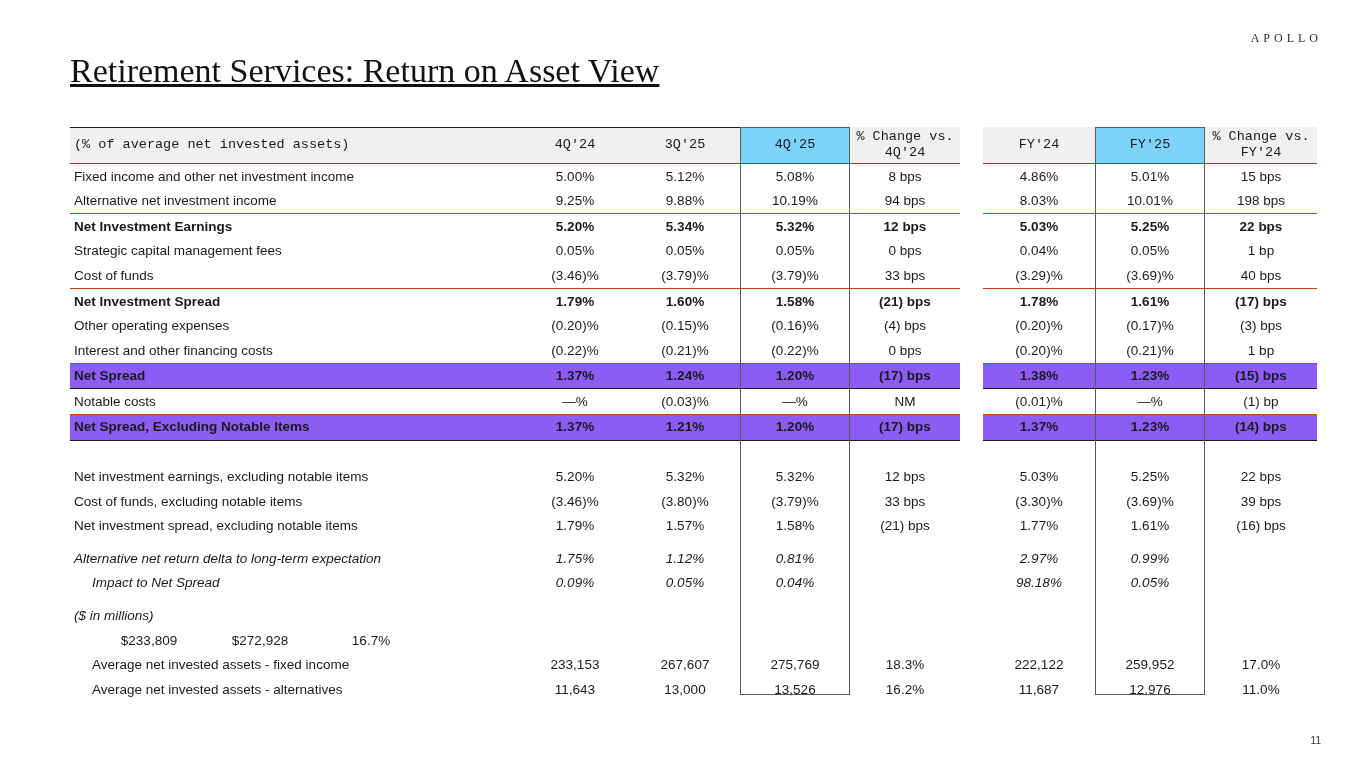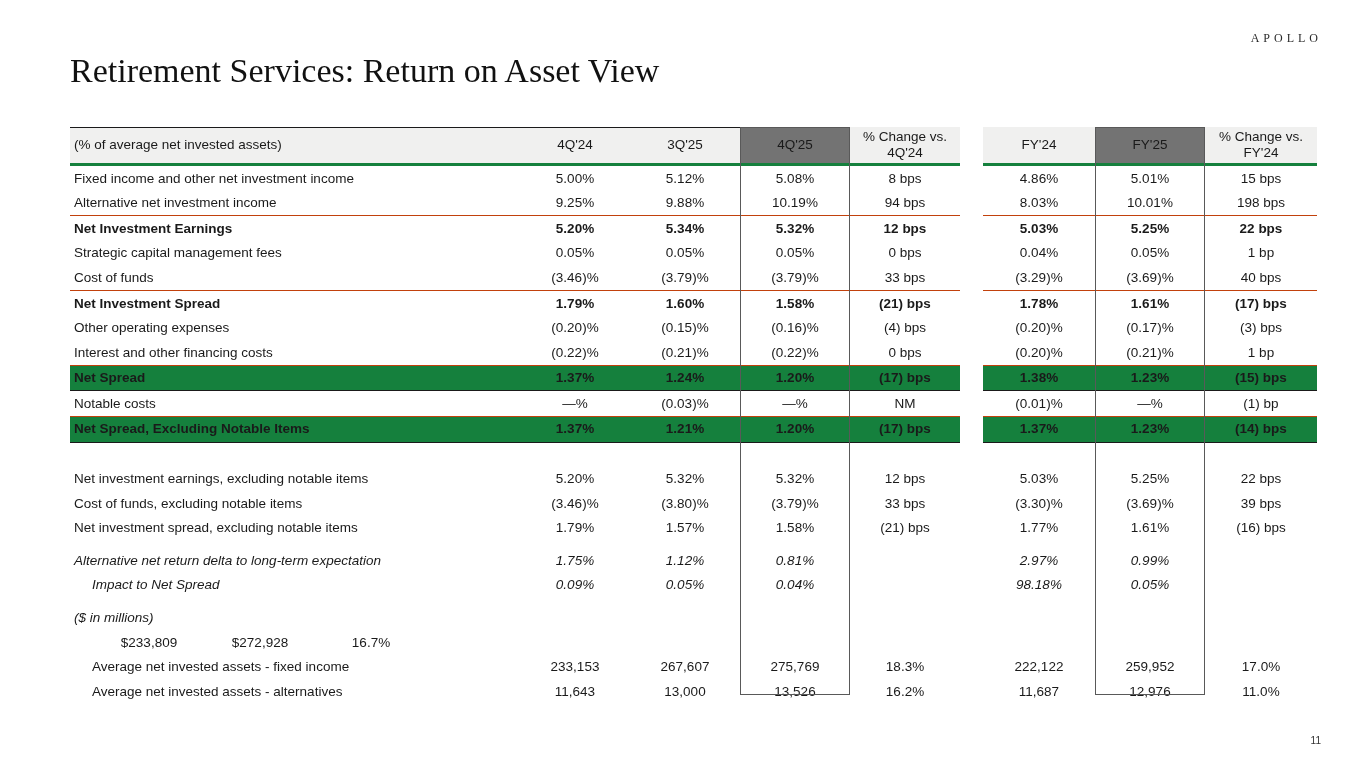--- a/index.html
+++ b/index.html
@@ -12,21 +12,21 @@
     color:#1a1a1a;
   }
   .logo {
     position:absolute; top:31px; right:43px;
     font-family:"Liberation Serif", serif;
     font-size:12px; letter-spacing:4px; color:#2a2a2a;
   }
   .title {
     position:absolute; left:70px; top:52px;
     font-family:"Liberation Serif", serif;
-    font-size:34px; font-weight:400; color:#111;
+    font-size:34px; font-weight:400; color:#111;text-decoration:underline;
   }
   .page-num {
     position:absolute; right:44px; bottom:22px;
     font-size:10px; color:#333;
   }
   
   .t { position:absolute; left:70px; top:127px; width:1247px; }
   .row { display:flex; }
   .sec { display:flex; }
   .sec.left  { width:890px; }
@@ -34,27 +34,27 @@
   .gapcol { width:23px; flex:0 0 23px; }
   .cell {
     height:24.6px; display:flex; align-items:center; justify-content:center;
     font-size:13.5px; line-height:1.15; text-align:center; white-space:pre;
   }
   .cell.label { width:450px; justify-content:flex-start; text-align:left; padding-left:4px; }
   .cell.label.ind { padding-left:22px; }
   .c110 { width:110px; flex:0 0 110px; }
   .c112 { width:112px; flex:0 0 112px; }
   .hdr .cell { height:36px; background:#f0f0ef; white-space:normal; }
-  .hdr .cell.boxed { background:#737373;text-align:right; }
-  .hdr .sec { border-bottom:3px solid #15803d; }
+  .hdr .cell.boxed { background:#7dd3fc;text-align:right; }
+  .hdr .sec { border-bottom:1px solid #15803d;font-family:Liberation Mono, monospace; }
   .rt { border-top:1px solid #c2410c;justify-content:center; }
   .rb { border-bottom:1px solid #1a1a1a; }
   .b .cell { font-weight:bold; }
   .i .cell { font-style:italic; }
-  .hl .sec { background:#15803d; }
+  .hl .sec { background:#8b5cf6; }
   .topline { position:absolute; top:0; left:0; width:780px; height:1px; background:#1a1a1a; }
   .box {
     position:absolute; top:0; width:110px; height:568px;
     border:1px solid #595959; pointer-events:none;
   }
   .box1 { left:670px; }
   .box2 { left:1025px; }
   .spacer-row { width:100%; }
 </style>
 </head>

